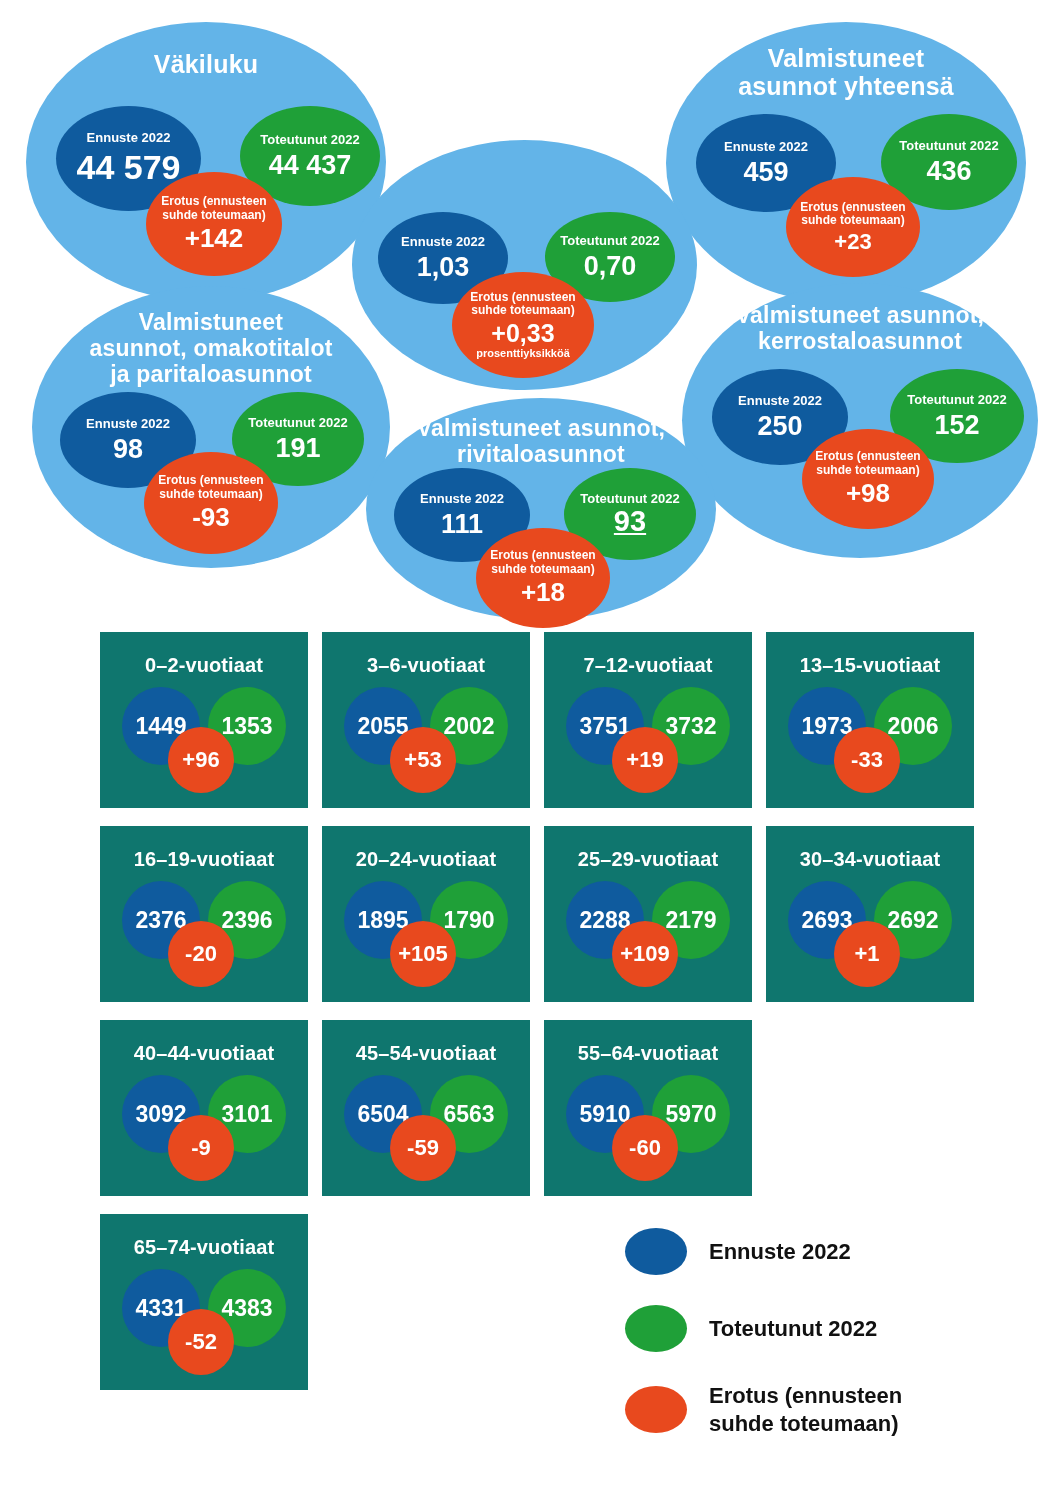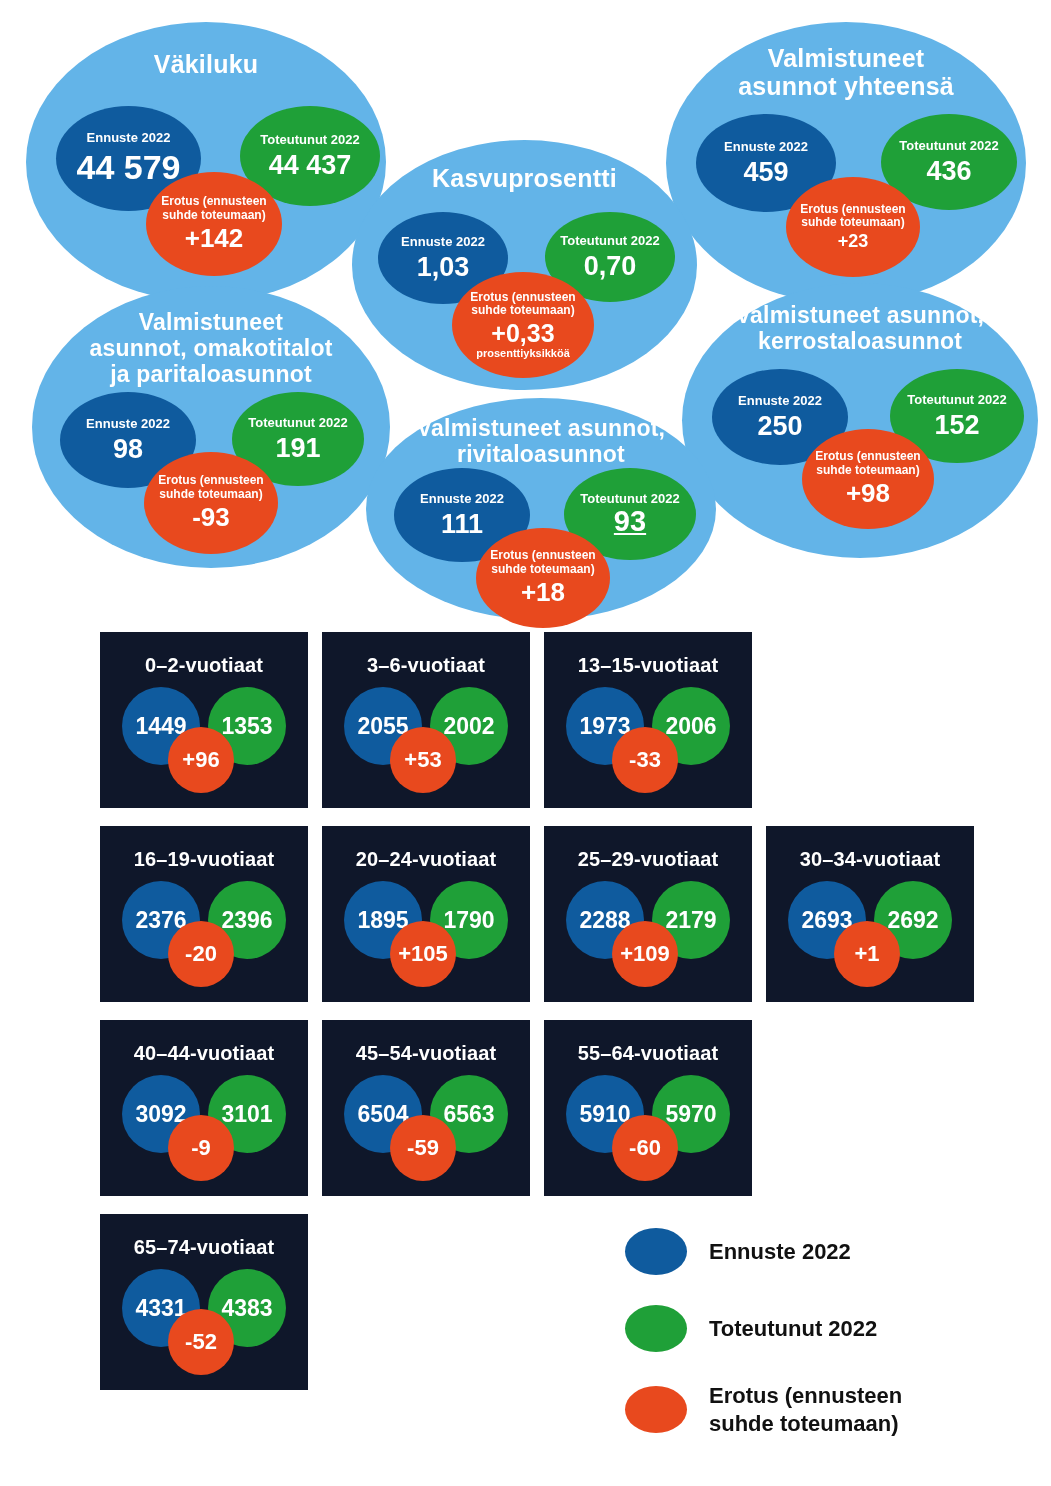--- a/index.html
+++ b/index.html
@@ -75,21 +75,21 @@
   }
   .card-row {
     display: flex;
     gap: 14px;
     margin-bottom: 18px;
   }
   .age-card {
     position: relative;
     width: 208px;
     height: 176px;
-    background: #0f172a;
+    background: #0f766e;
     flex: 0 0 auto;
   }
   .card-title {
     position: absolute;
     top: 22px;
     left: 0;
     width: 100%;
     text-align: center;
     color: #ffffff;
     font-weight: bold;
@@ -187,26 +187,25 @@
       <div class="bub-label" style="font-size:13px;">Ennuste 2022</div>
       <div class="bub-value" style="font-size:27px; margin-top:4px;">459</div>
     </div>
     <div class="bubble actual" style="left:215px; top:92px; width:136px; height:96px;">
       <div class="bub-label" style="font-size:13px;">Toteutunut 2022</div>
       <div class="bub-value" style="font-size:27px; margin-top:4px;">436</div>
     </div>
     <div class="bubble diff" style="left:120px; top:155px; width:134px; height:100px; z-index:3;">
       <div class="bub-label" style="font-size:12px;">Erotus (ennusteen
 suhde toteumaan)</div>
-      <div class="bub-value" style="font-size:18px; margin-top:3px;">+23</div>
+      <div class="bub-value" style="font-size:22px; margin-top:3px;">+23</div>
     </div>
   </div>
 
   <div class="ellipse-group" style="left:352px; top:140px; width:345px; height:250px;">
-    <div class="group-title" style="top:24px; font-size:25px;">Kasvuprosentti</div>
     <div class="bubble forecast" style="left:26px; top:72px; width:130px; height:92px;">
       <div class="bub-label" style="font-size:13px;">Ennuste 2022</div>
       <div class="bub-value" style="font-size:27px; margin-top:4px;">1,03</div>
     </div>
     <div class="bubble actual" style="left:193px; top:72px; width:130px; height:90px;">
       <div class="bub-label" style="font-size:13px;">Toteutunut 2022</div>
       <div class="bub-value" style="font-size:27px; margin-top:4px;">0,70</div>
     </div>
     <div class="bubble diff" style="left:100px; top:132px; width:142px; height:106px; z-index:3;">
       <div class="bub-label" style="font-size:12px;">Erotus (ennusteen
@@ -282,20 +281,26 @@
       <div class="card-circle c-actual">1353</div>
       <div class="card-circle c-diff">+96</div>
     </div>
     <div class="age-card">
       <div class="card-title">3–6-vuotiaat</div>
       <div class="card-circle c-forecast">2055</div>
       <div class="card-circle c-actual">2002</div>
       <div class="card-circle c-diff">+53</div>
     </div>
     <div class="age-card">
+      <div class="card-title">7–12-vuotiaat</div>
+      <div class="card-circle c-forecast">3751</div>
+      <div class="card-circle c-actual">3732</div>
+      <div class="card-circle c-diff">+19</div>
+    </div>
+    <div class="age-card">
       <div class="card-title">13–15-vuotiaat</div>
       <div class="card-circle c-forecast">1973</div>
       <div class="card-circle c-actual">2006</div>
       <div class="card-circle c-diff">-33</div>
     </div>
   </div>
 
   <div class="card-row">
     <div class="age-card">
       <div class="card-title">16–19-vuotiaat</div>

